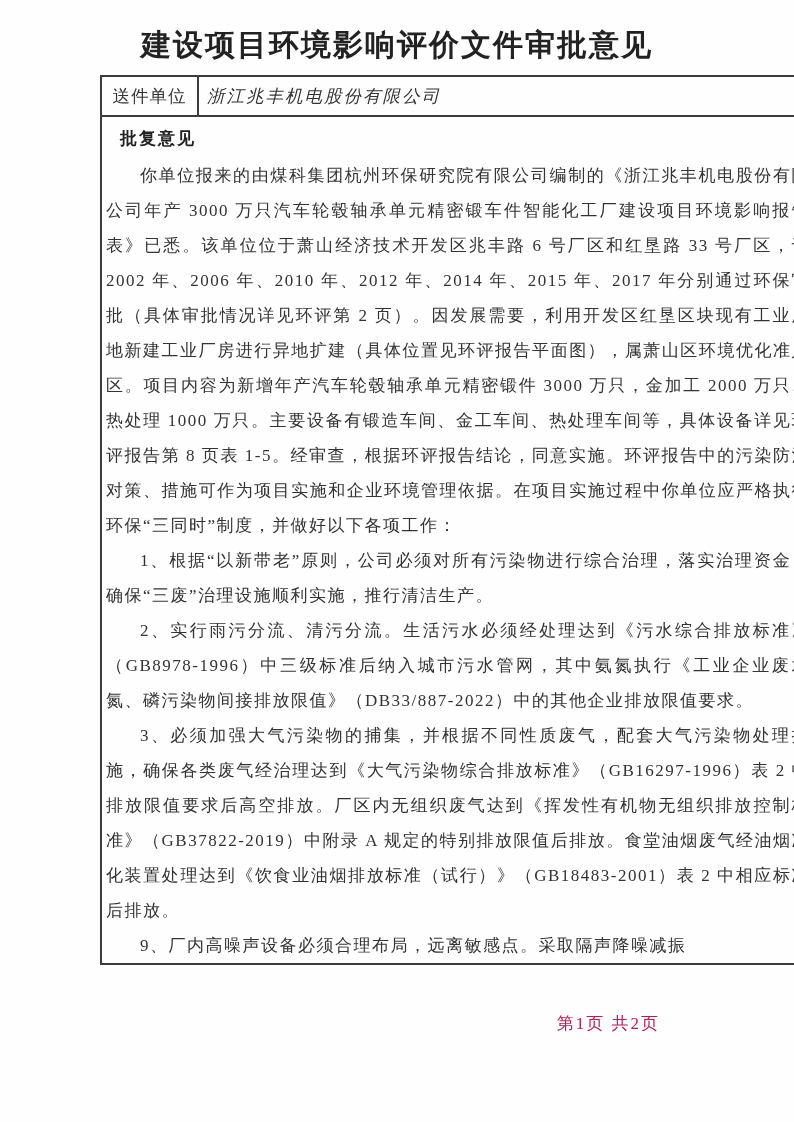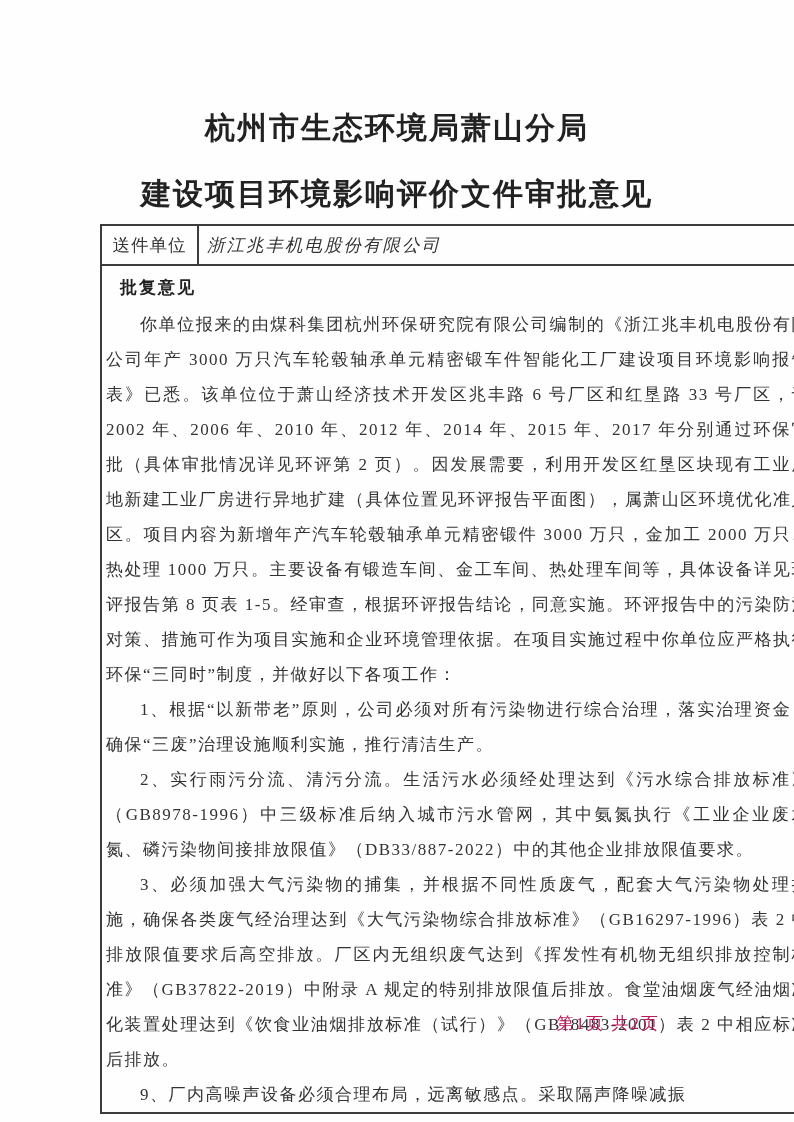--- a/index.html
+++ b/index.html
@@ -87,21 +87,20 @@
     font-size: 17px;
     letter-spacing: 2px;
     color: #be185d;
   }
 </style>
 </head>
 <body>
 
 <div class="page">
 
-  <div class="doc-title line1">杭州市生态环境局萧山分局</div>
 
   <div class="doc-title line2">建设项目环境影响评价文件审批意见</div>
 
 
   <table class="info-table">
     <tbody>
         <tr class="row-unit">
       <td class="label-cell">送件单位</td>
       <td class="value-cell">浙江兆丰机电股份有限公司</td>
     </tr>

